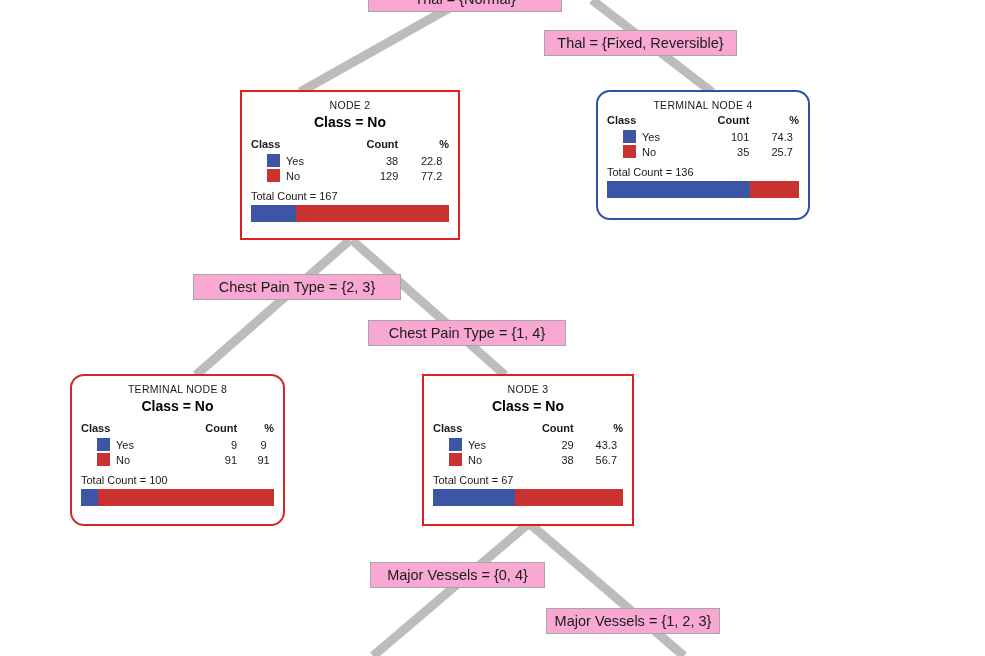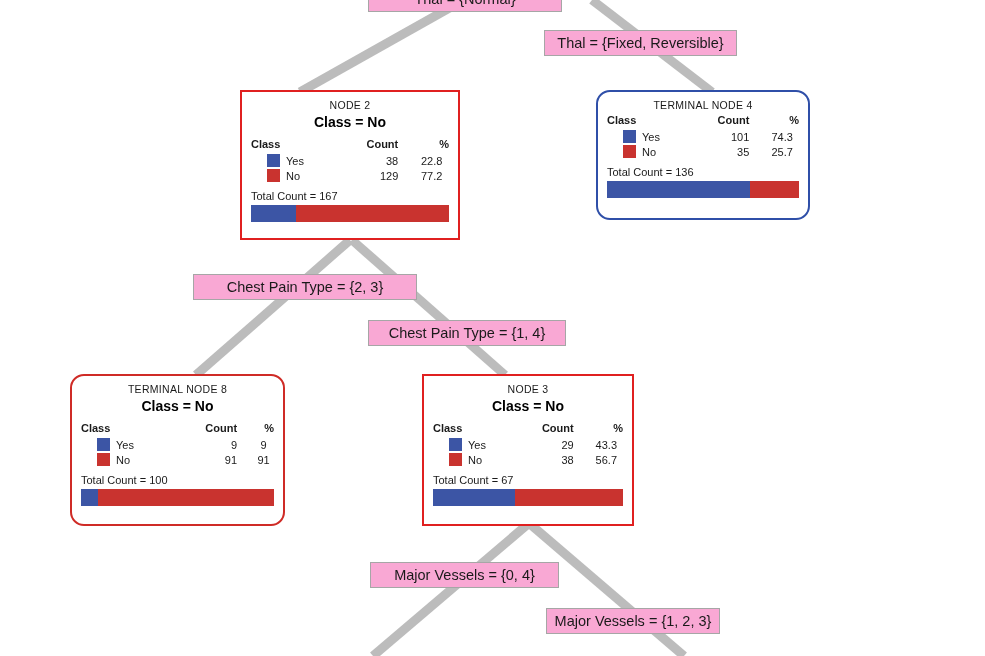--- a/index.html
+++ b/index.html
@@ -138,29 +138,29 @@
   </svg>
 
   <div class="edge-label" style="left:368px; top:-14px; width:194px; height:26px;">
     <span>Thal = {Normal}</span>
   </div>
 
   <div class="edge-label" style="left:544px; top:30px; width:193px;">
     <span>Thal = {Fixed, Reversible}</span>
   </div>
 
-  <div class="edge-label" style="left:193px; top:274px; width:224px;text-align:right;">
+  <div class="edge-label" style="left:193px; top:274px; width:208px;text-align:right;">
     <span>Chest Pain Type = {2, 3}</span>
   </div>
 
   <div class="edge-label" style="left:368px; top:320px; width:198px;">
     <span>Chest Pain Type = {1, 4}</span>
   </div>
 
-  <div class="edge-label" style="left:370px; top:562px; width:189px;">
+  <div class="edge-label" style="left:370px; top:562px; width:175px;">
     <span>Major Vessels = {0, 4}</span>
   </div>
 
   <div class="edge-label" style="left:546px; top:608px; width:174px;">
     <span>Major Vessels = {1, 2, 3}</span>
   </div>
 
   <div class="node internal" style="left:240px; top:90px; width:220px; height:150px;">
     <div class="node-title">NODE 2</div>
     <div class="node-class">Class = No</div>

